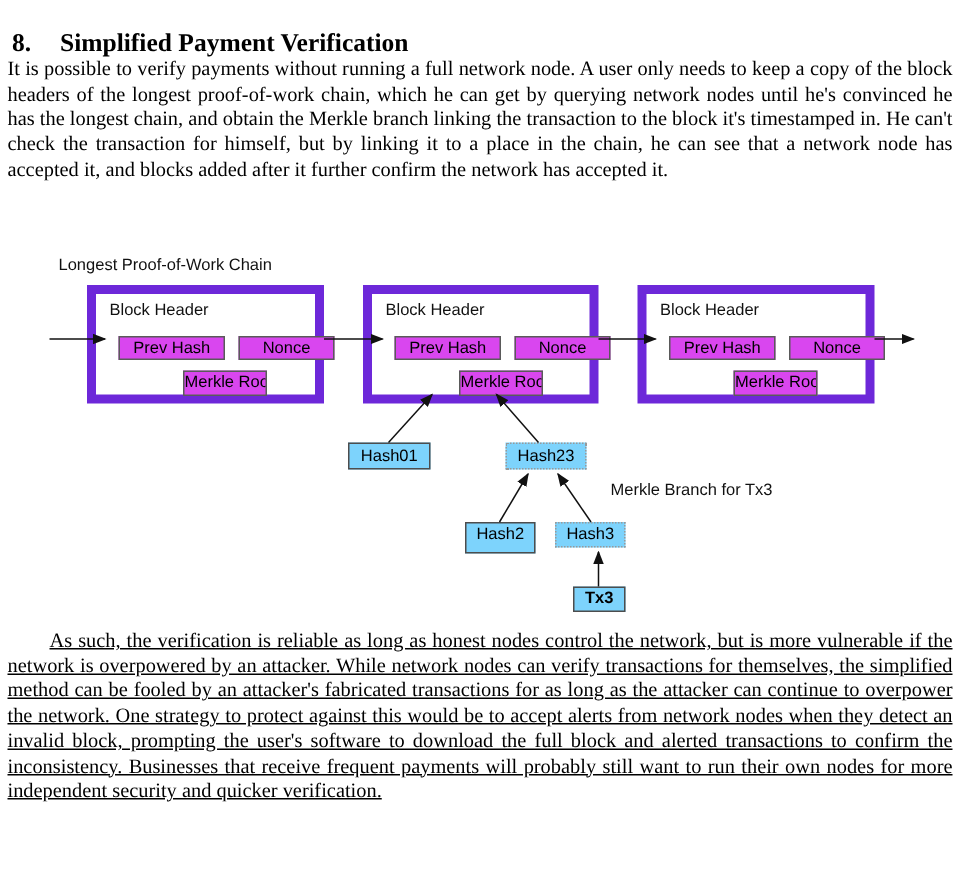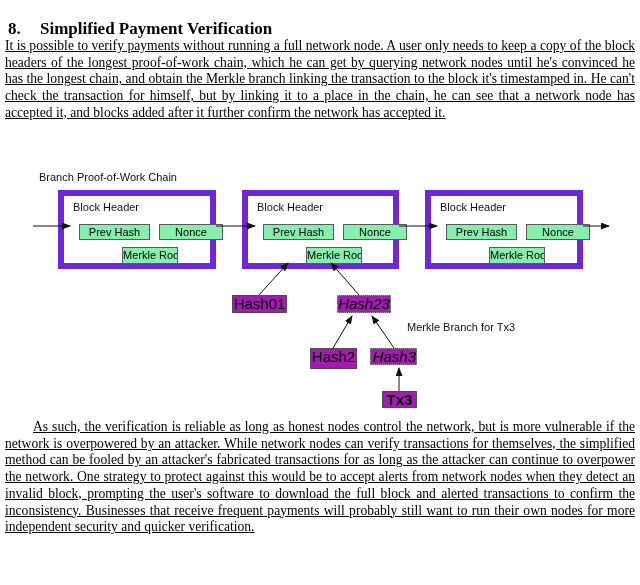--- a/index.html
+++ b/index.html
@@ -19,21 +19,21 @@
     white-space: nowrap;
   }
   .heading .num { display: inline-block; width: 32px; }
 
   
   .para {
     position: absolute; left: 5px; width: 630px;
     font-size: 13.6px; line-height: 16.7px;
     text-align: justify; margin: 0;
   }
-  .para.intro { top: 38px; text-decoration: underline; }
+  .para.intro { top: 38px; }
   .para.conclusion { top: 419px; text-indent: 28px; text-decoration: underline; }
 
   
   .diagram { position: absolute; left: 0; top: 165px; width: 640px; height: 250px; }
   .diagram .sans { font-family: "Liberation Sans", sans-serif; font-size: 11px; color: #111; }
 
   .chain-label { position: absolute; left: 39px; top: 6px; white-space: nowrap; }
   .branch-label { position: absolute; left: 407px; top: 156px; white-space: nowrap; }
 
   .block {
@@ -41,61 +41,61 @@
     border: 6px solid #6d28d9; background: #ffffff;
     box-sizing: border-box;
   }
   .block.b1 { left: 58px;  width: 158px; }
   .block.b2 { left: 242px; width: 157px; }
   .block.b3 { left: 425px; width: 158px; }
   .block-title { position: absolute; left: 9px; top: 5px; white-space: nowrap; }
 
   .ibox {
     position: absolute; box-sizing: border-box;
-    border: 1px solid #5a5a5a; background: #86efac;
+    border: 1px solid #5a5a5a; background: #d946ef;
     text-align: center;
     font-family: "Liberation Sans", sans-serif; font-size: 11px; line-height: 14px;
     overflow: hidden; white-space: nowrap;
   }
   .prev   { left: 15px; top: 28px; width: 71px; height: 16px; }
   .nonce  { left: 95px; top: 28px; width: 64px; height: 16px; }
   .merkle { left: 34px; top: 51px; width: 56px; height: 17px; margin-left: 24px; }
 
   .hash {
     position: absolute; box-sizing: border-box;
-    border: 1px solid #4d4d4d; background: #a21caf;
+    border: 1px solid #4d4d4d; background: #7dd3fc;
     text-align: center;
-    font-family: "Liberation Sans", sans-serif; font-size: 15px; line-height: 16px;
+    font-family: "Liberation Sans", sans-serif; font-size: 11px; line-height: 16px;
     white-space: nowrap;
   }
-  .hash.dotted { border: 1px dotted #999999; font-style: italic; }
+  .hash.dotted { border: 1px dotted #999999; }
   .hash01 { left: 232px; top: 130px; width: 55px; height: 18px; }
   .hash23 { left: 337px; top: 130px; width: 54px; height: 18px; }
   .hash2  { left: 310px; top: 183px; width: 47px; height: 21px; line-height: 15px; }
-  .hash3  { left: 370px; top: 183px; width: 47px; height: 17px; line-height: 15px; text-align: right; }
+  .hash3  { left: 370px; top: 183px; width: 47px; height: 17px; line-height: 15px; }
   .tx3    { left: 382px; top: 226px; width: 35px; height: 17px; line-height: 15px; font-weight: bold; }
 
   .arrows {
     position: absolute; left: 0; top: 0; width: 640px; height: 250px;
     pointer-events: none; z-index: 5;
   }
   .arrows line { stroke: #111111; stroke-width: 1; }
 </style>
 </head>
 <body>
 
 <div class="page">
 
   <h1 class="heading"><span class="num">8.</span><span>Simplified Payment Verification</span></h1>
 
   <p class="para intro">It is possible to verify payments without running a full network node. A user only needs to keep a copy of the block headers of the longest proof-of-work chain, which he can get by querying network nodes until he's convinced he has the longest chain, and obtain the Merkle branch linking the transaction to the block it's timestamped in. He can't check the transaction for himself, but by linking it to a place in the chain, he can see that a network node has accepted it, and blocks added after it further confirm the network has accepted it.</p>
 
   <div class="diagram">
 
-    <div class="chain-label sans">Branch Proof-of-Work Chain</div>
+    <div class="chain-label sans">Longest Proof-of-Work Chain</div>
 
     <div class="block b1">
       <div class="block-title sans">Block Header</div>
       <div class="ibox prev">Prev Hash</div>
       <div class="ibox nonce">Nonce</div>
       <div class="ibox merkle">Merkle Root</div>
     </div>
 
     <div class="block b2">
       <div class="block-title sans">Block Header</div>

